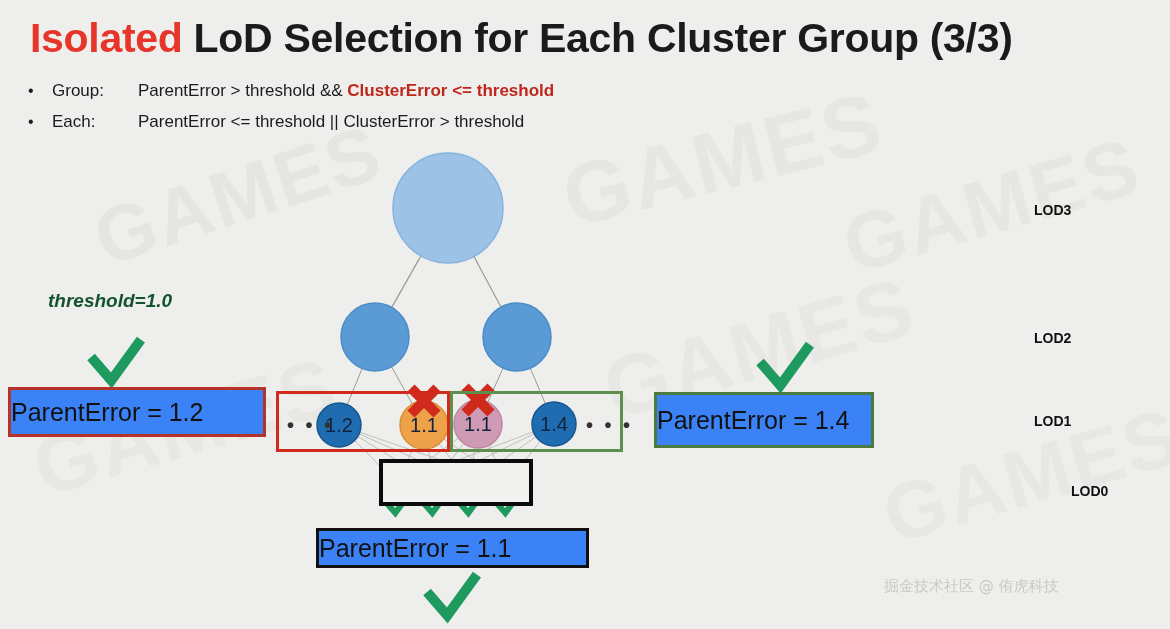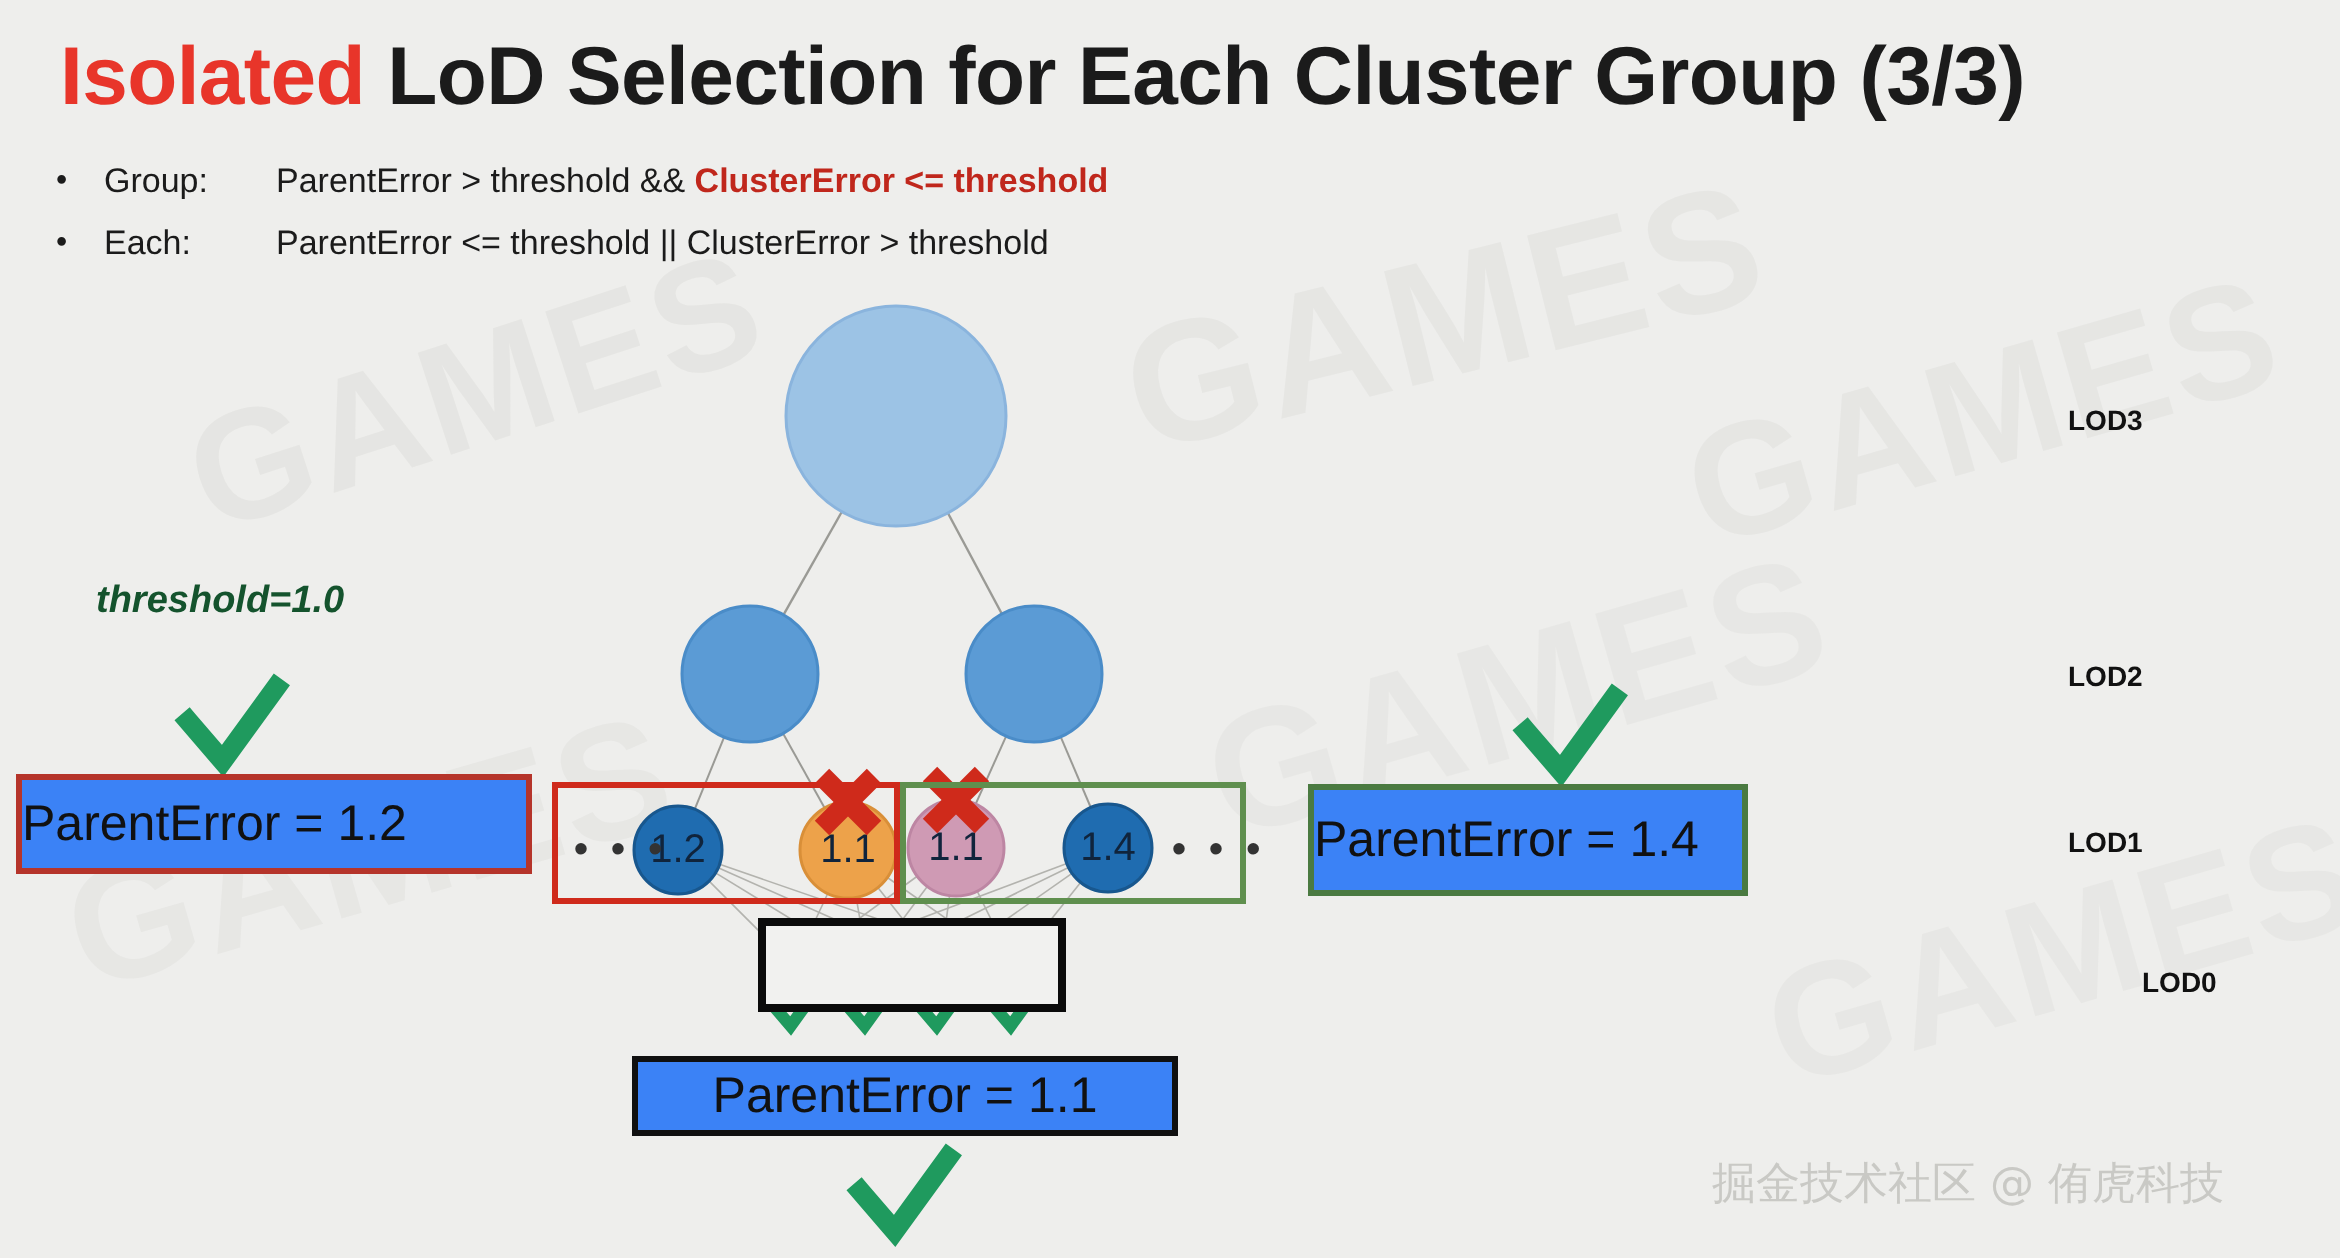--- a/index.html
+++ b/index.html
@@ -53,32 +53,32 @@
 
   
   .ebox{
     position:absolute;background:#3b82f6;
     display:flex;align-items:center;
     font-size:25px;color:#111;padding-left:0;
     box-sizing:border-box;
   }
   #box-left{left:8px;top:387px;width:258px;height:50px;border:3px solid #b5342a;}
   #box-right{left:654px;top:392px;width:220px;height:56px;border:3px solid #4a7a41;}
-  #box-bottom{left:316px;top:528px;width:273px;height:40px;border:3px solid #101010;justify-content:center;}
+  #box-bottom{left:316px;top:528px;width:273px;height:40px;border:3px solid #101010;}
 
   
   .gbox{position:absolute;box-sizing:border-box;background:transparent;}
   #grp-red{left:276px;top:391px;width:174px;height:61px;border:3px solid #cf2a1b;}
   #grp-green{left:450px;top:391px;width:173px;height:61px;border:3px solid #5f8f4e;}
   #grp-black{left:379px;top:459px;width:154px;height:47px;border:4px solid #0b0b0b;background:#f1f1ef;}
 
   .ell{position:absolute;font-size:20px;color:#333;letter-spacing:3px;font-weight:bold;}
   .wm-cn{
-    position:absolute;left:856px;top:577px;
-    font-size:22px;color:#c9c9c5;white-space:nowrap;
+    position:absolute;left:884px;top:577px;
+    font-size:15px;color:#c9c9c5;white-space:nowrap;
     font-family:"DejaVu Sans",sans-serif;
     text-align:center;
   }
 </style>
 </head>
 <body>
 
 <div id="stage">
 
   <div class="bg-wm" style="left:90px;top:150px;font-size:78px;transform:rotate(-18deg);opacity:.55;">GAMES</div>

